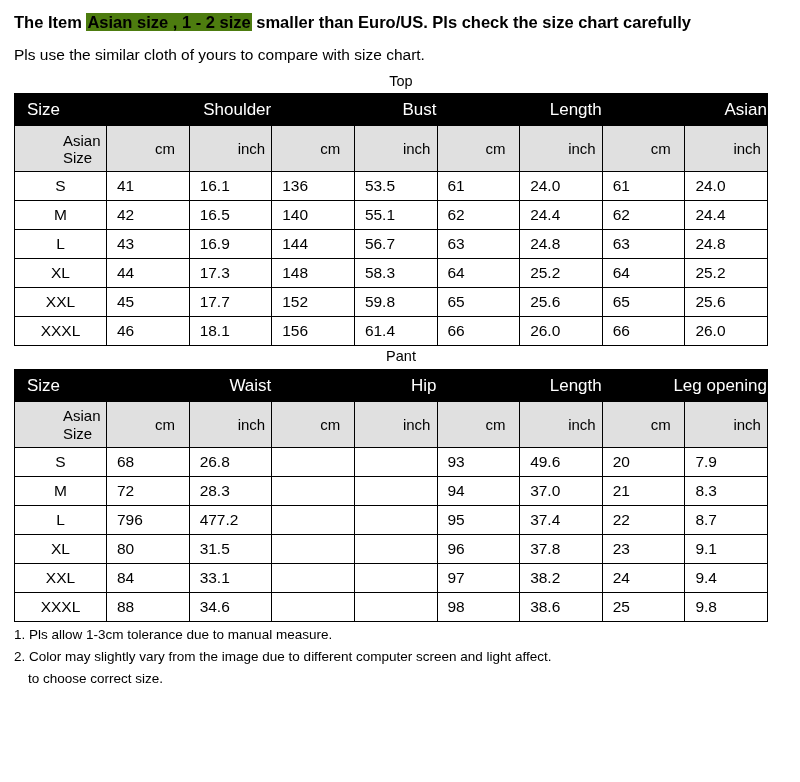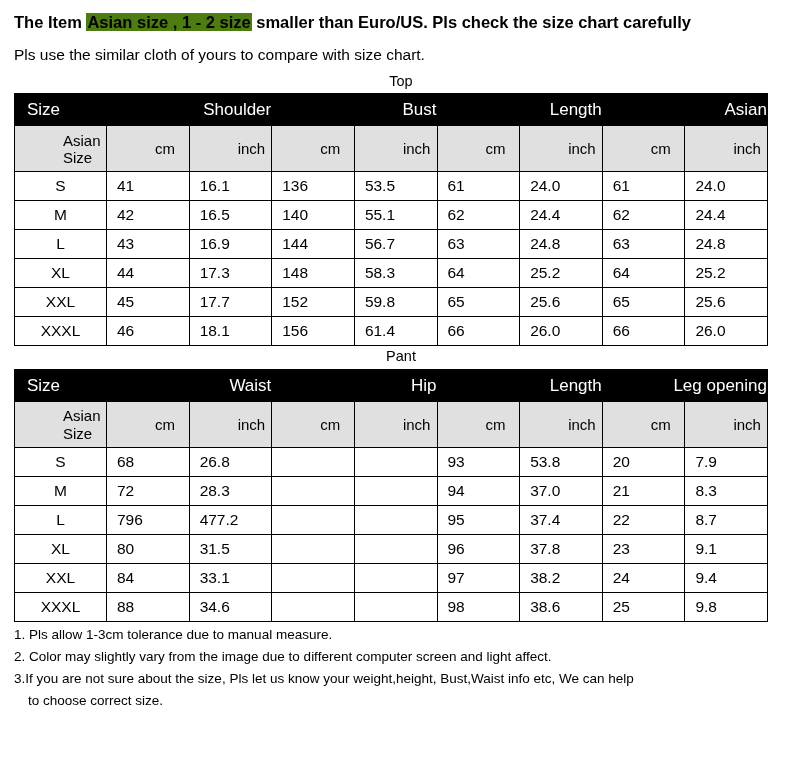--- a/index.html
+++ b/index.html
@@ -232,21 +232,21 @@
       <td class="col-cm">cm</td>
       <td class="col-in">inch</td>
     </tr>
     <tr>
       <td class="size-col rowlabel">S</td>
       <td>68</td>
       <td>26.8</td>
       <td></td>
       <td></td>
       <td>93</td>
-      <td>53.8</td>
+      <td>49.6</td>
       <td>20</td>
       <td>7.9</td>
     </tr>
     <tr>
       <td class="size-col rowlabel">M</td>
       <td>72</td>
       <td>28.3</td>
       <td></td>
       <td></td>
       <td>94</td>
@@ -297,17 +297,16 @@
       <td>38.6</td>
       <td>25</td>
       <td>9.8</td>
     </tr>
   </tbody>
     </table>
 
   <div class="notes">
     <div>1. Pls allow 1-3cm tolerance due to manual measure.</div>
     <div>2. Color may slightly vary from the image due to different computer screen and light affect.</div>
-    <div>3.If you are not sure about the size, Pls let us know your weight,height, Bust,Waist info etc, We can help</div>
     <div class="cont">to choose correct size.</div>
   </div>
 
 </div>
 
 </body></html>

